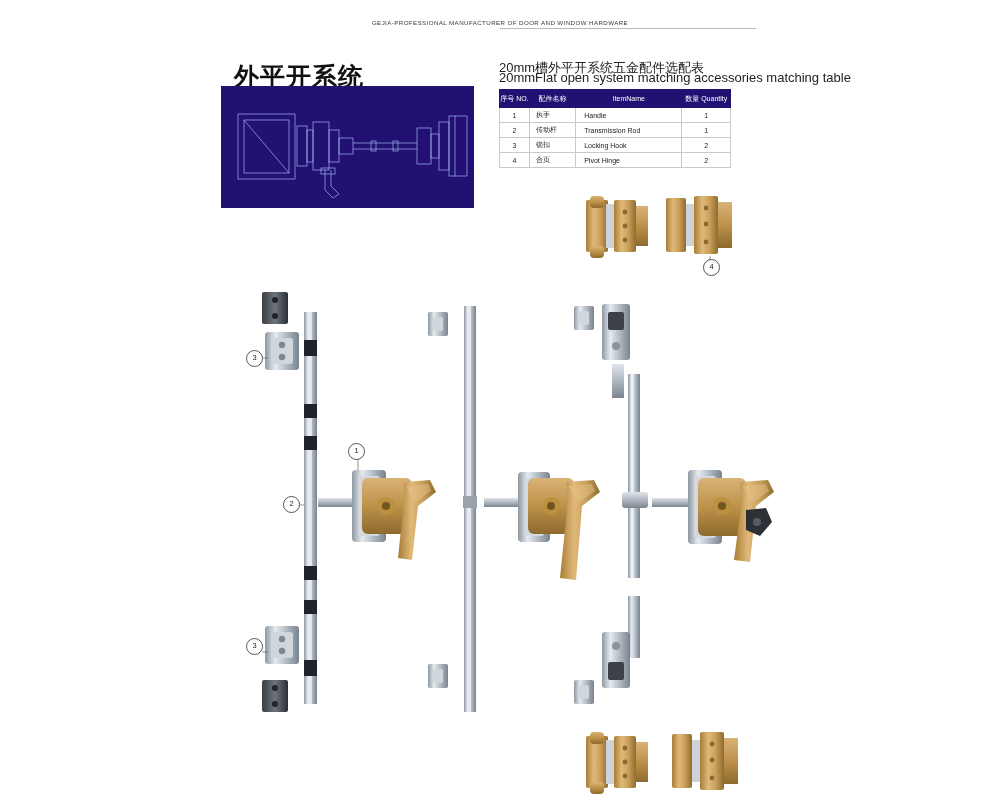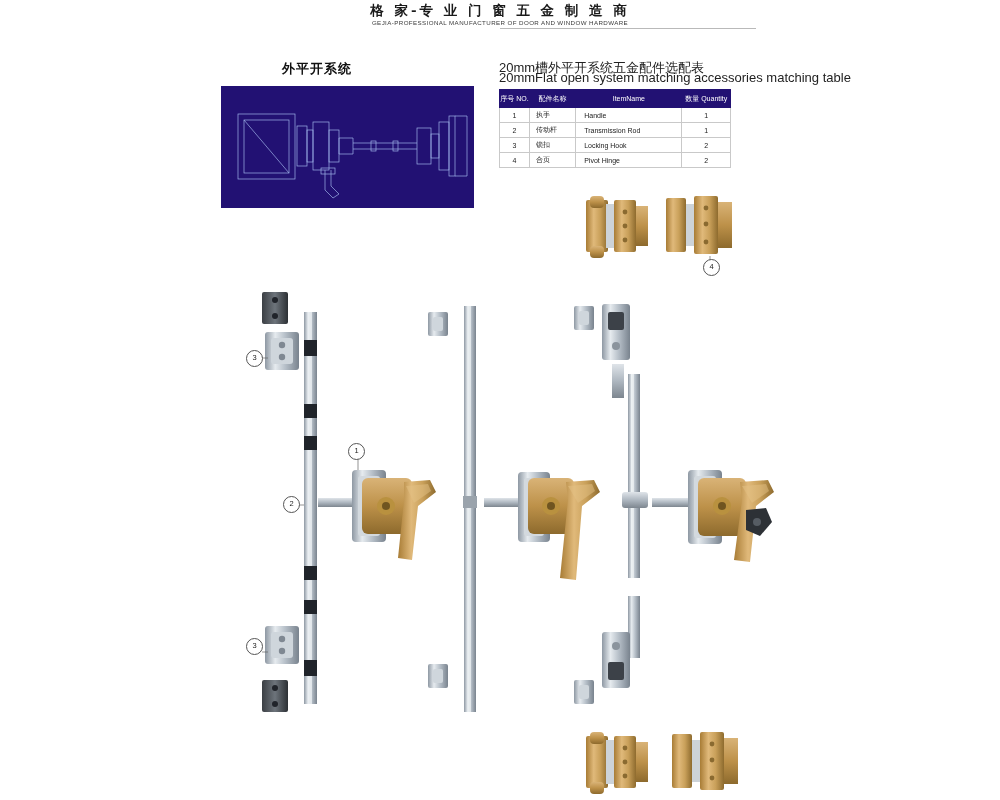--- a/index.html
+++ b/index.html
@@ -53,25 +53,24 @@
     height: 1px;
     background: #b9b9b9;
   }
 
   
   .section-title {
     position: absolute;
     top: 60px;
     left: 234px;
     font-family: "DejaVu Sans", sans-serif;
-    font-size: 13px;
+    font-size: 25px;
     font-weight: bold;
     letter-spacing: 1px;
     color: #111;
-    margin-left: 48px;
   }
 
   
   .drawing-panel {
     position: absolute;
     top: 86px;
     left: 221px;
     width: 253px;
     height: 122px;
     background: #221173;
@@ -148,21 +147,20 @@
     width: 1000px;
     height: 800px;
     pointer-events: none;
   }
   .photos svg { display:block; }
 </style>
 </head>
 <body>
 
 <div class="header">
-  <div class="brand-cn">格 家-专 业 门 窗 五 金 制 造 商</div>
   <div class="brand-en">GEJIA-PROFESSIONAL MANUFACTURER OF DOOR AND WINDOW HARDWARE</div>
   <div class="header-rule"></div>
 </div>
 
 <div class="section-title">外平开系统</div>
 
 <div class="drawing-panel">
   <svg width="253" height="122" viewBox="0 0 253 122">
     <g stroke="#9fb3e8" stroke-width="0.7" fill="none">
 

